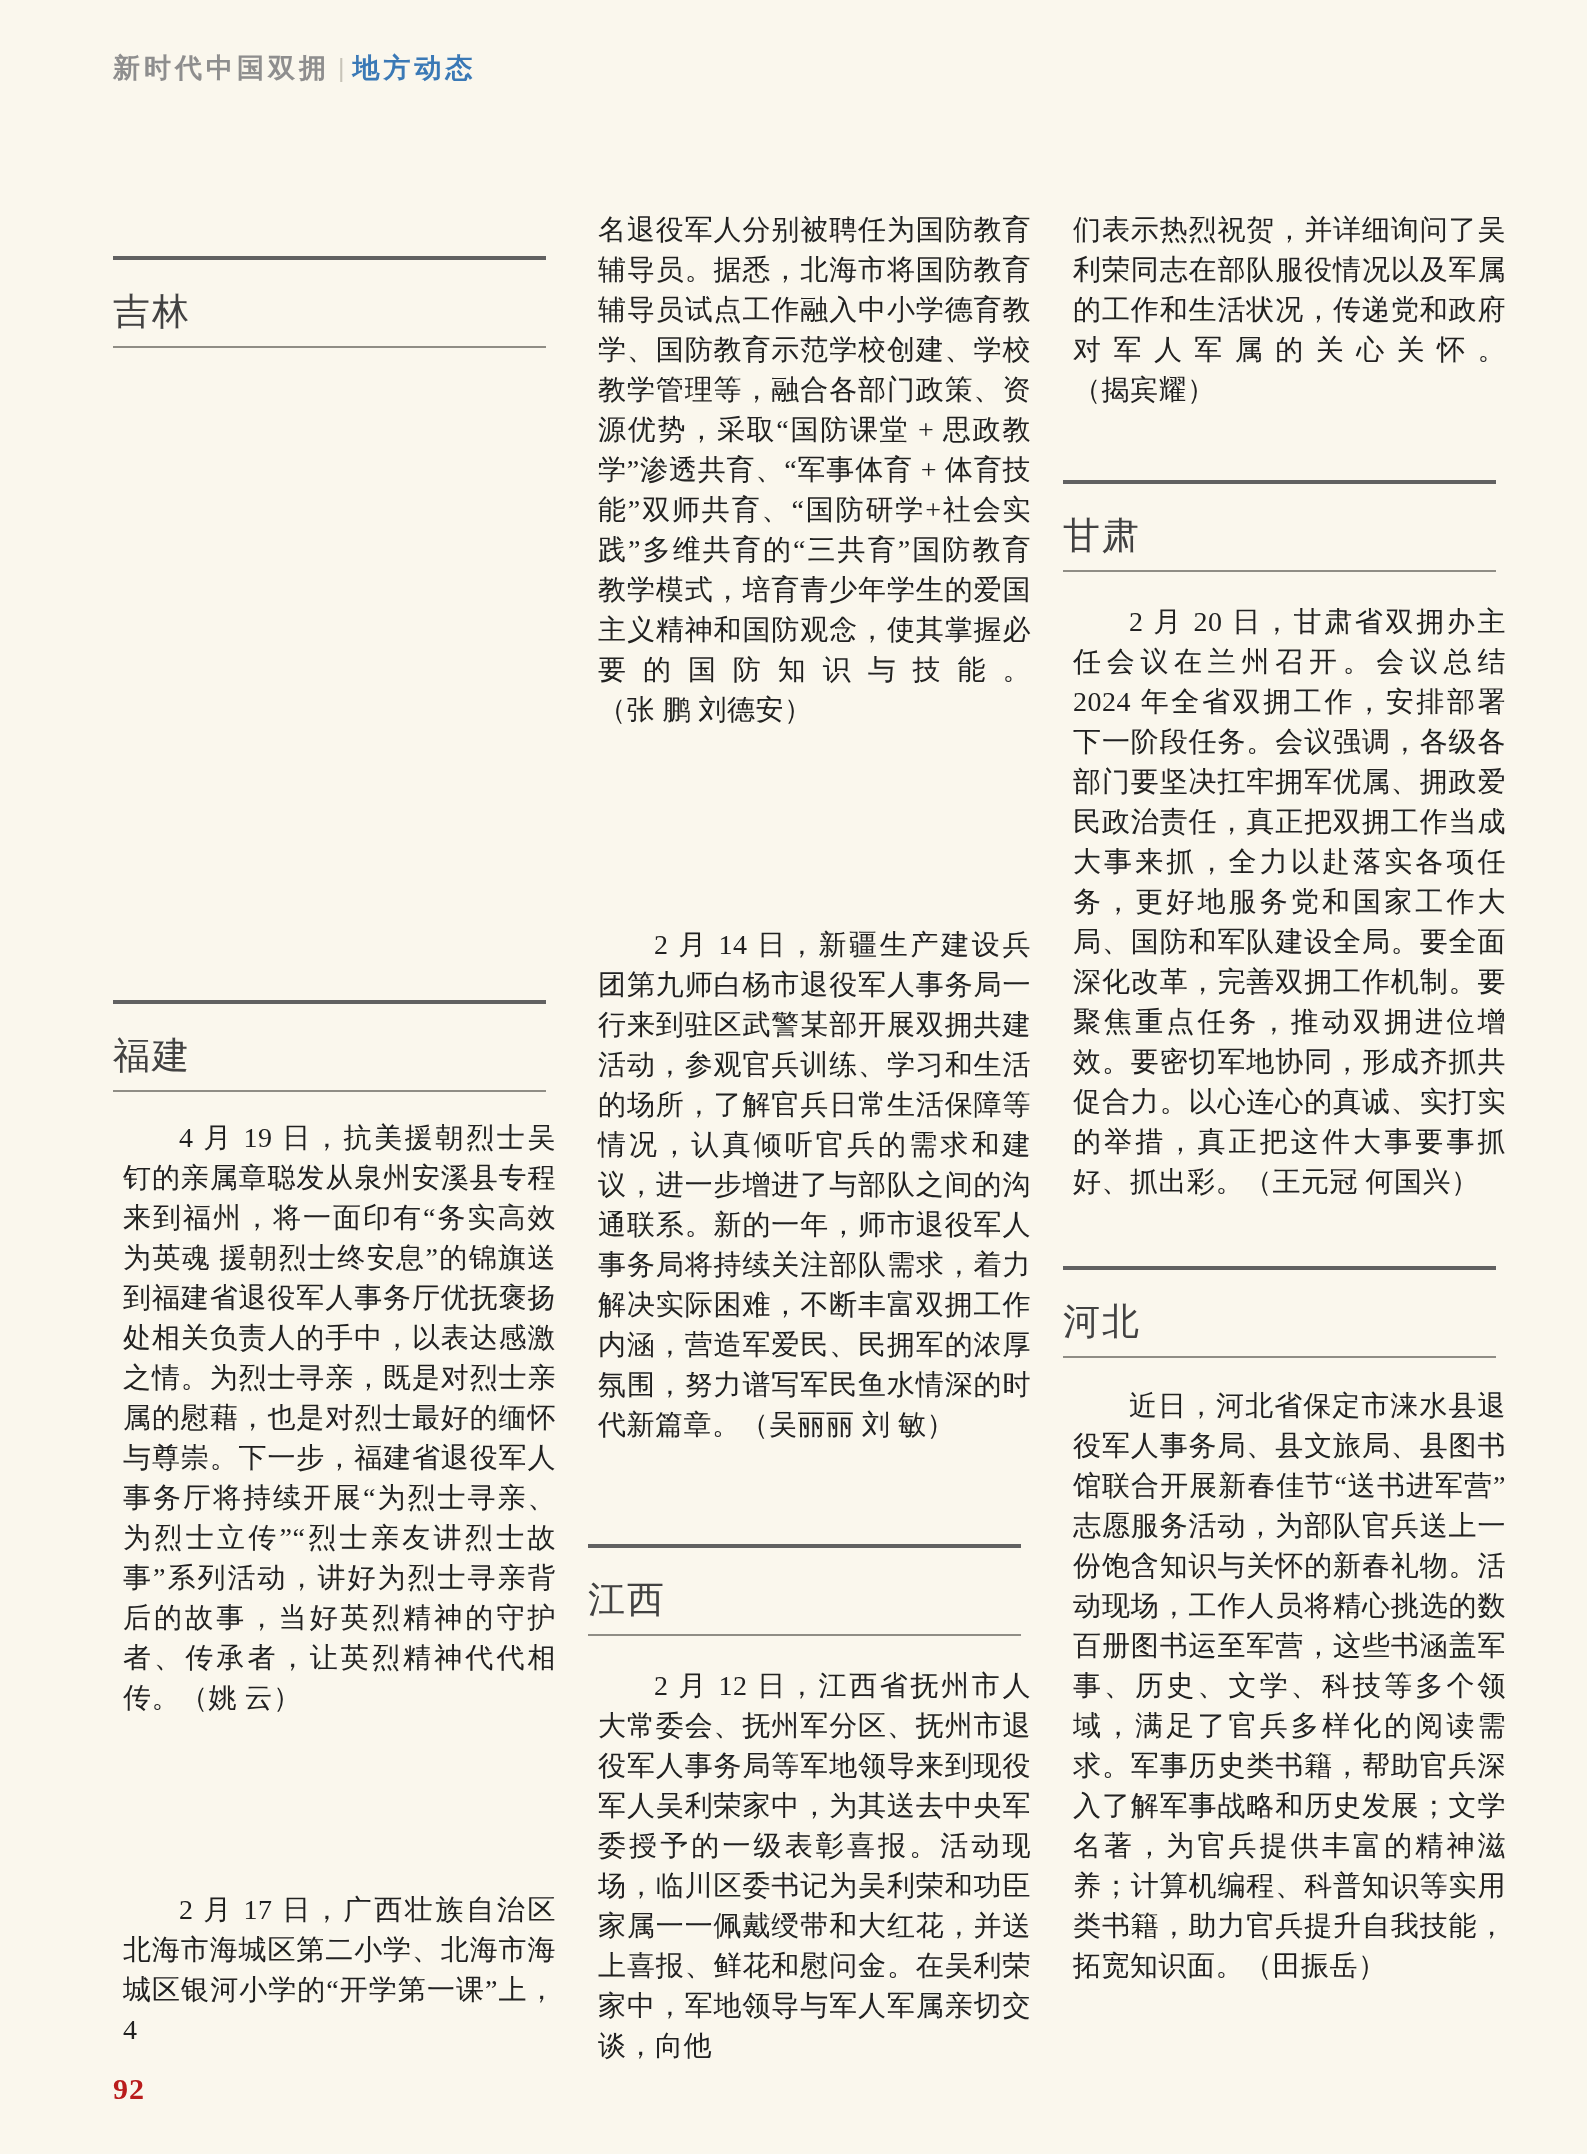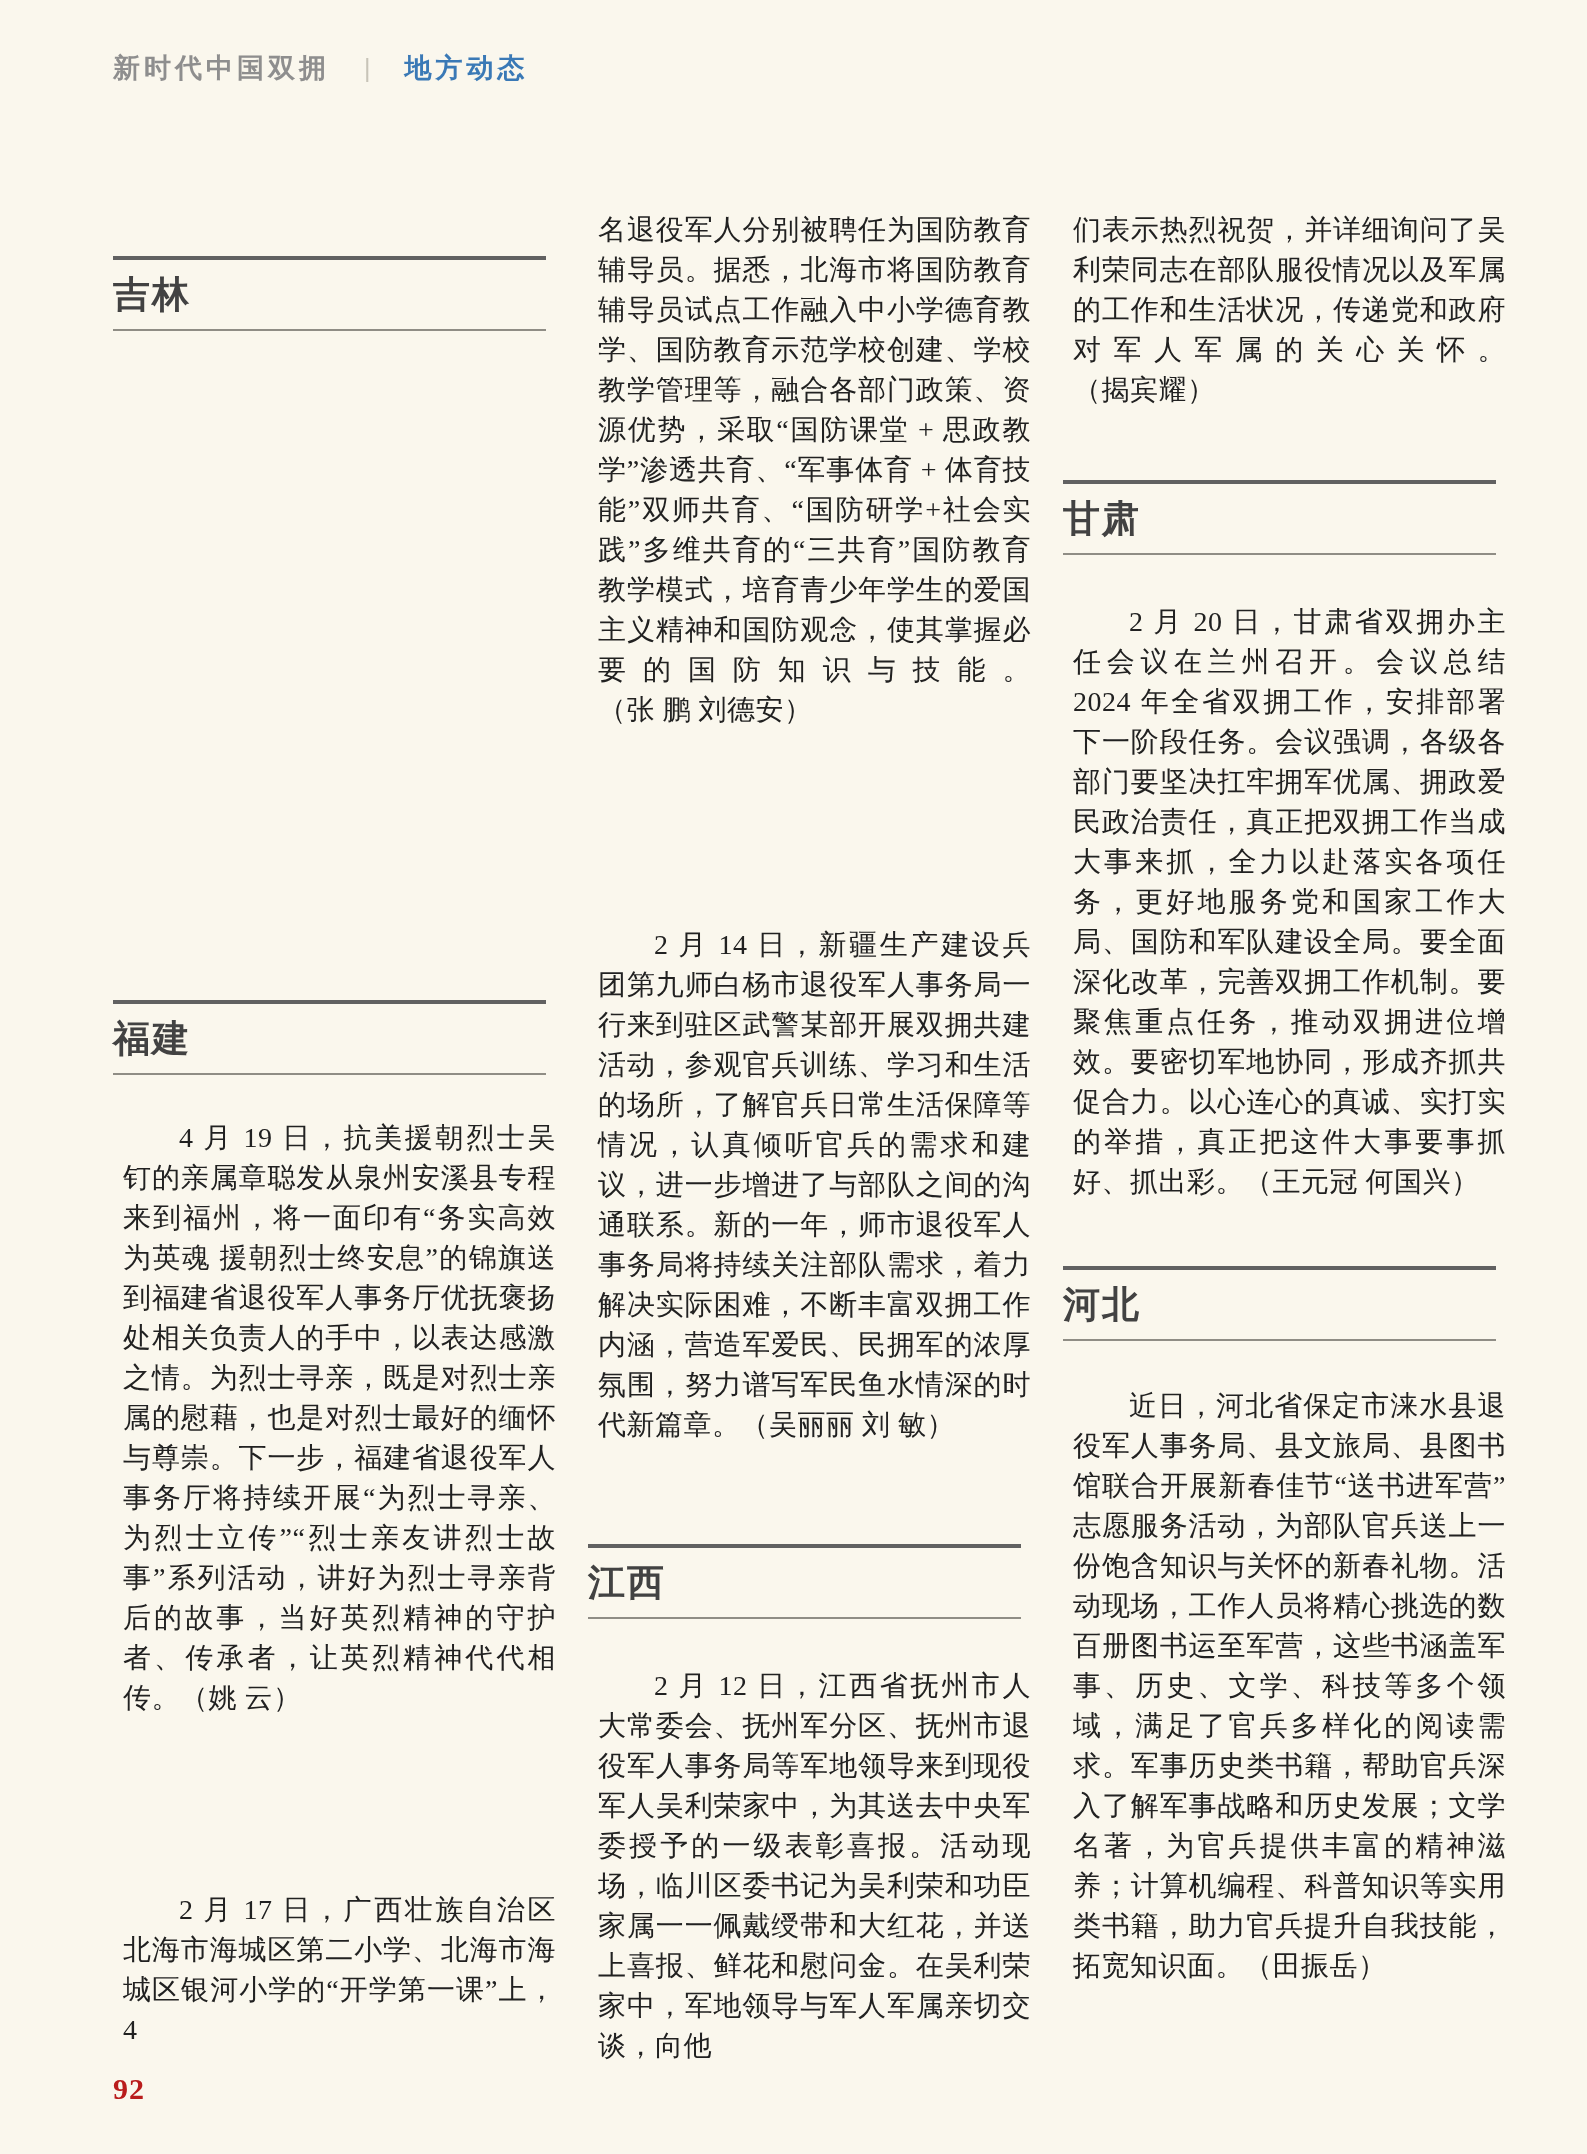--- a/index.html
+++ b/index.html
@@ -13,34 +13,34 @@
   body{
     width:1587px;height:2154px;
     background:var(--bg);
     position:relative;
     overflow:hidden;
     font-family:"Liberation Serif","DejaVu Serif",serif;
   }
   .page{position:absolute;inset:0;}
   .page-header{
     position:absolute;left:113px;top:50px;
-    display:flex;align-items:center;gap:34px;
+    display:flex;align-items:center;gap:8px;
     font-family:"Liberation Sans","DejaVu Sans",sans-serif;
     font-weight:bold;font-size:27px;letter-spacing:4px;
   }
   .brand{color:var(--muted);}
   .divider{color:#c8c4b8;font-weight:normal;font-size:25px;letter-spacing:0;}
   .rubric{color:var(--accent);}
   .section-head{
     position:absolute;
     border-top:4px solid #616161;
     border-bottom:2px solid #8f8d85;
-    padding:15px 0 13px 0;
+    padding:32px 0 13px 0;
     font-family:"Liberation Sans","DejaVu Sans",sans-serif;
-    font-weight:bold;font-size:37px;color:var(--heading);
+    font-weight:normal;font-size:37px;color:var(--heading);
     letter-spacing:2px;line-height:1.1;
   }
   .para{
     position:absolute;margin:10px;
     font-size:28px;line-height:40px;color:var(--body);
     text-align:justify;
     letter-spacing:0.5px;
   }
   .para.indent{text-indent:2em;}
   .byline{white-space:pre;}

